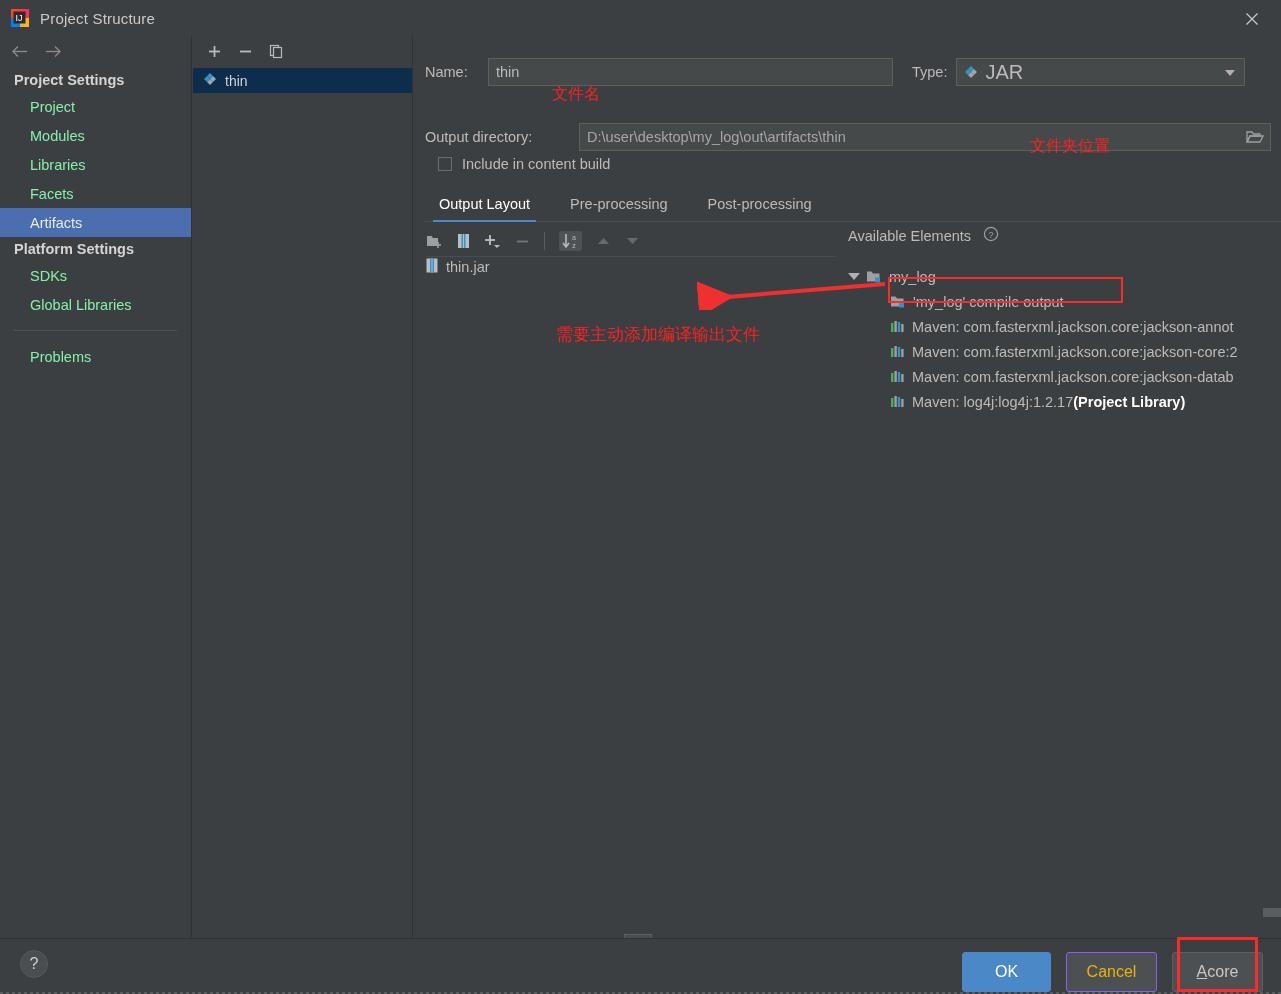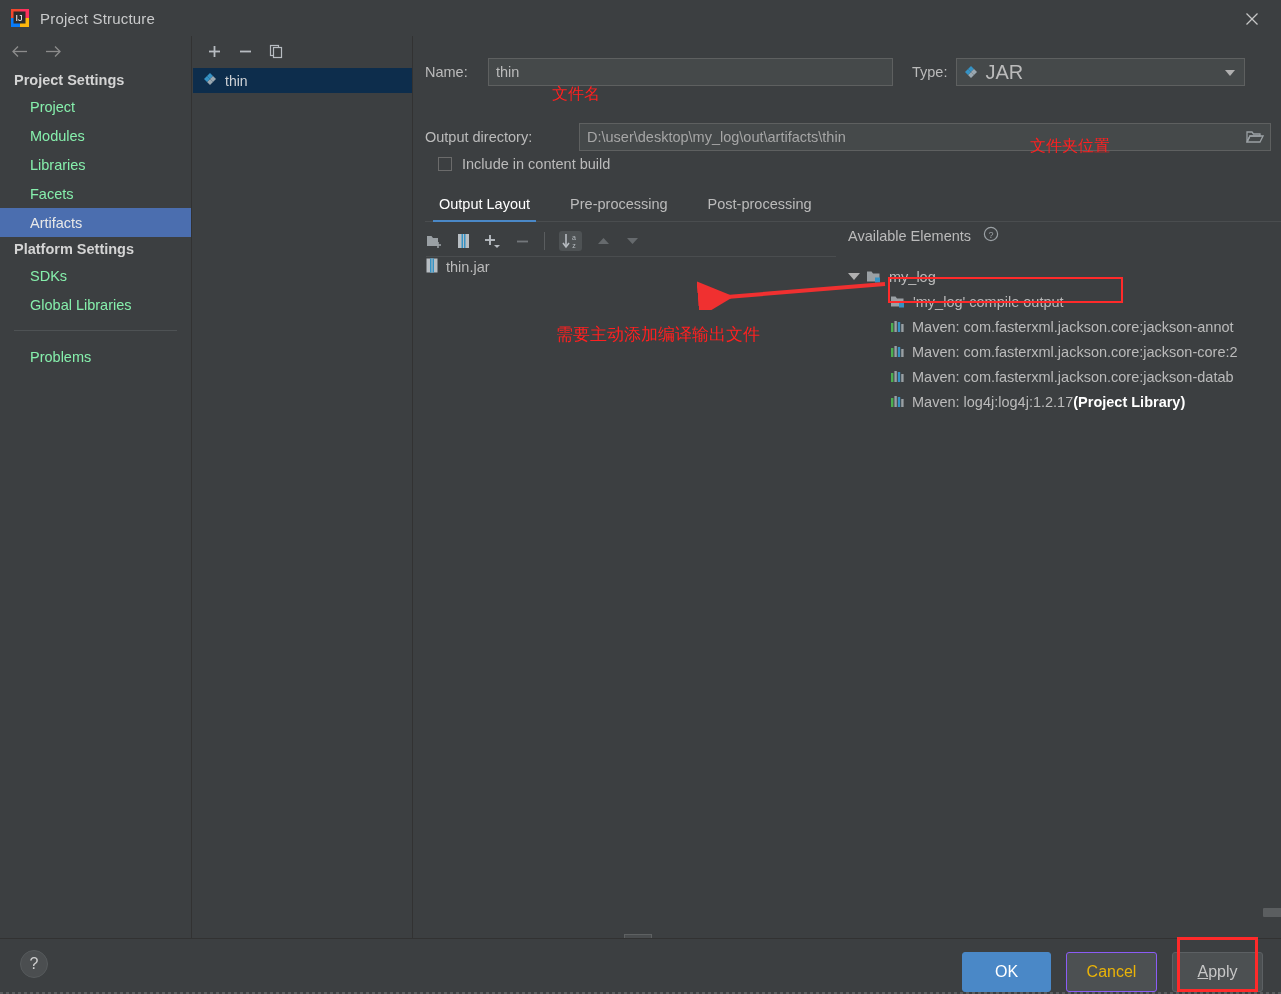--- a/index.html
+++ b/index.html
@@ -552,19 +552,19 @@
   <div class="anno" id="anno-name">文件名</div>
   <div class="anno" id="anno-dir">文件夹位置</div>
   <div class="anno" id="anno-compile">需要主动添加编译输出文件</div>
 
   <div id="bottombar">
     <div id="help-btn">?</div>
     <div class="dlg-btn" id="ok-btn">OK</div>
     <div class="dlg-btn" id="cancel-btn">Cancel</div>
     <div class="dlg-btn" id="apply-btn">
       <span class="ul">A</span>
-        <span>pply</span>
+        <span>core</span>
     </div>
   </div>
   <div id="apply-highlight"></div>
 
   <div id="win-bottom"></div>
 </div>
 
 </body></html>

